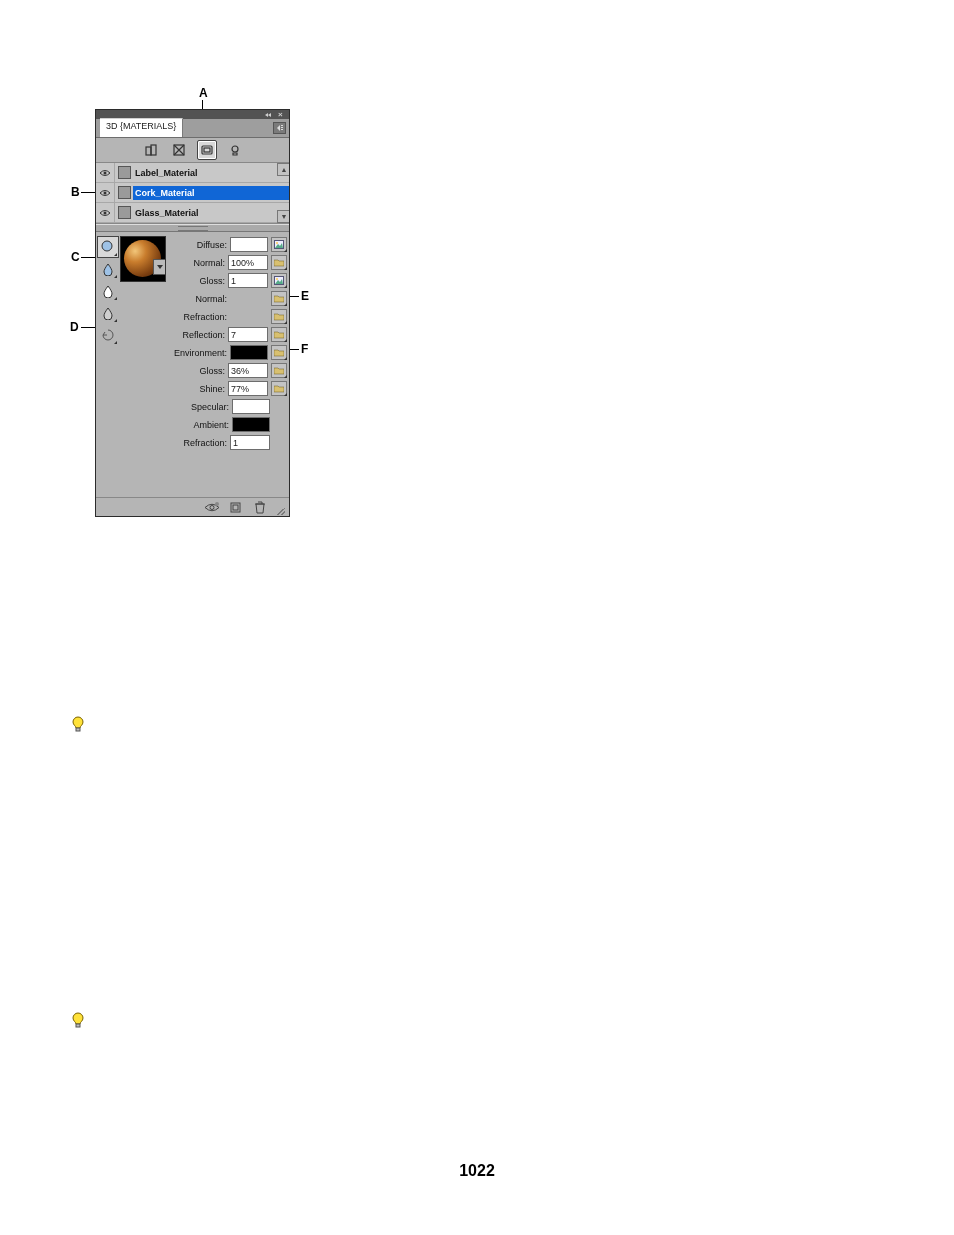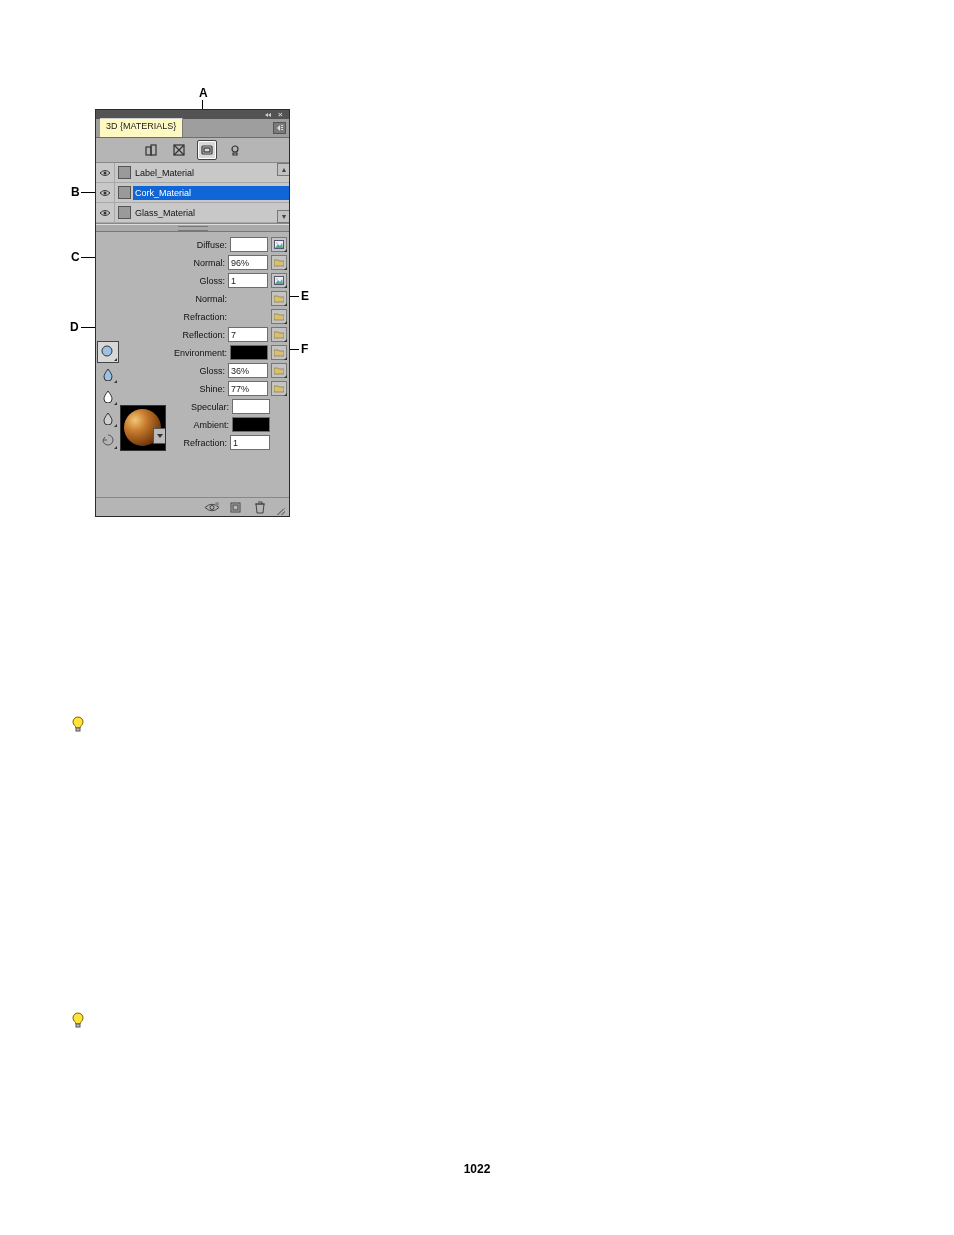--- a/index.html
+++ b/index.html
@@ -50,21 +50,21 @@
   }
   .tabstrip {
     height: 18px;
     background: #9e9e9e;
     display: flex;
     align-items: flex-end;
     border-bottom: 1px solid #6d6d6d;
     position: relative;
   }
   .tab {
-    background: #fef9c3;
+    background: #ffffff;
     border-top: 1px solid #d0d0d0;
     border-right: 1px solid #7a7a7a;
     height: 16px;
     padding: 2px 6px 0 6px;
     font-size: 9px;
     color: #222;
     margin-left: 4px;
   }
   .tab-menu {
     position: absolute;
@@ -129,20 +129,21 @@
     display: flex;
     justify-content: center;
     align-items: center;
     height: 100%;
   }
   .mat-row .icon-cell .thumb { width:11px;height:11px;background:#9a9a9a;border:1px solid #555; }
   .mat-row .lbl {
     flex: 1;
     padding-left: 2px;
     color: #111;
+    font-weight: bold;
   }
   .mat-row.selected {
   }
   .mat-row.selected .lbl {
     background: #1066d6;
     color: #fff;
     padding: 2px 2px;
   }
   .list-scrollers {
     position: absolute;
@@ -171,21 +172,20 @@
   }
   .divider-grip::after{
     content:"";
     position:absolute;left:50%;top:1px;width:30px;height:3px;margin-left:-15px;
     border-top:1px solid #777;border-bottom:1px solid #777;
   }
 
   .props-area {
     display: flex;
     padding: 4px 2px 2px 2px;
-    align-items: flex-end;
   }
   .tool-col {
     width: 20px;
     display: flex;
     flex-direction: column;
     gap: 0px;
     align-items: center;
     margin-right: 2px;
   }
   .tool-col .tl {
@@ -302,21 +302,21 @@
   
   .tip{
     position:absolute;left:71px;
     display:flex;align-items:flex-start;gap:6px;
   }
   .tip .bulb{width:14px;height:18px;}
   .tip .bulb svg{width:14px;height:18px;}
 
   .page-num{
     position:absolute;left:0;width:100%;top:1162px;text-align:center;
-    font-weight:700;font-size:12px;color:#000;
+    font-weight:700;font-size:16px;color:#000;
   }
 </style>
 </head>
 <body>
 
 <div class="page">
 
   <div class="callout" style="left:199px; top:86px;">
     <span>A</span>
     <div class="stroke" style="left:3px;top:14px;width:1px;height:56px;"></div>
@@ -488,21 +488,21 @@
                 <svg viewBox="0 0 10 9">
                   <rect x="0.5" y="0.5" width="9" height="8" fill="#eef" stroke="#557"></rect>
                   <circle cx="3" cy="3" r="1" fill="#fc5"></circle>
                   <path d="M1 8 L4 4 L6 6 L8 3 L9 8 Z" fill="#5a8"></path>
                 </svg>
                 <span class="tiny-tri"></span>
               </div>
             </div>
             <div class="prop-row">
               <div class="plabel">Normal:</div>
-              <div class="pval">96%</div>
+              <div class="pval">100%</div>
               <div class="pfolder">
                 <svg viewBox="0 0 10 9">
                   <path d="M0 2 h4 l1 1 h5 v5 h-10 Z" fill="#d8c070" stroke="#6a5a20" stroke-width="0.5"></path>
                 </svg>
                 <span class="tiny-tri"></span>
               </div>
             </div>
             <div class="prop-row">
               <div class="plabel">Gloss:</div>
               <div class="pval">1</div>

